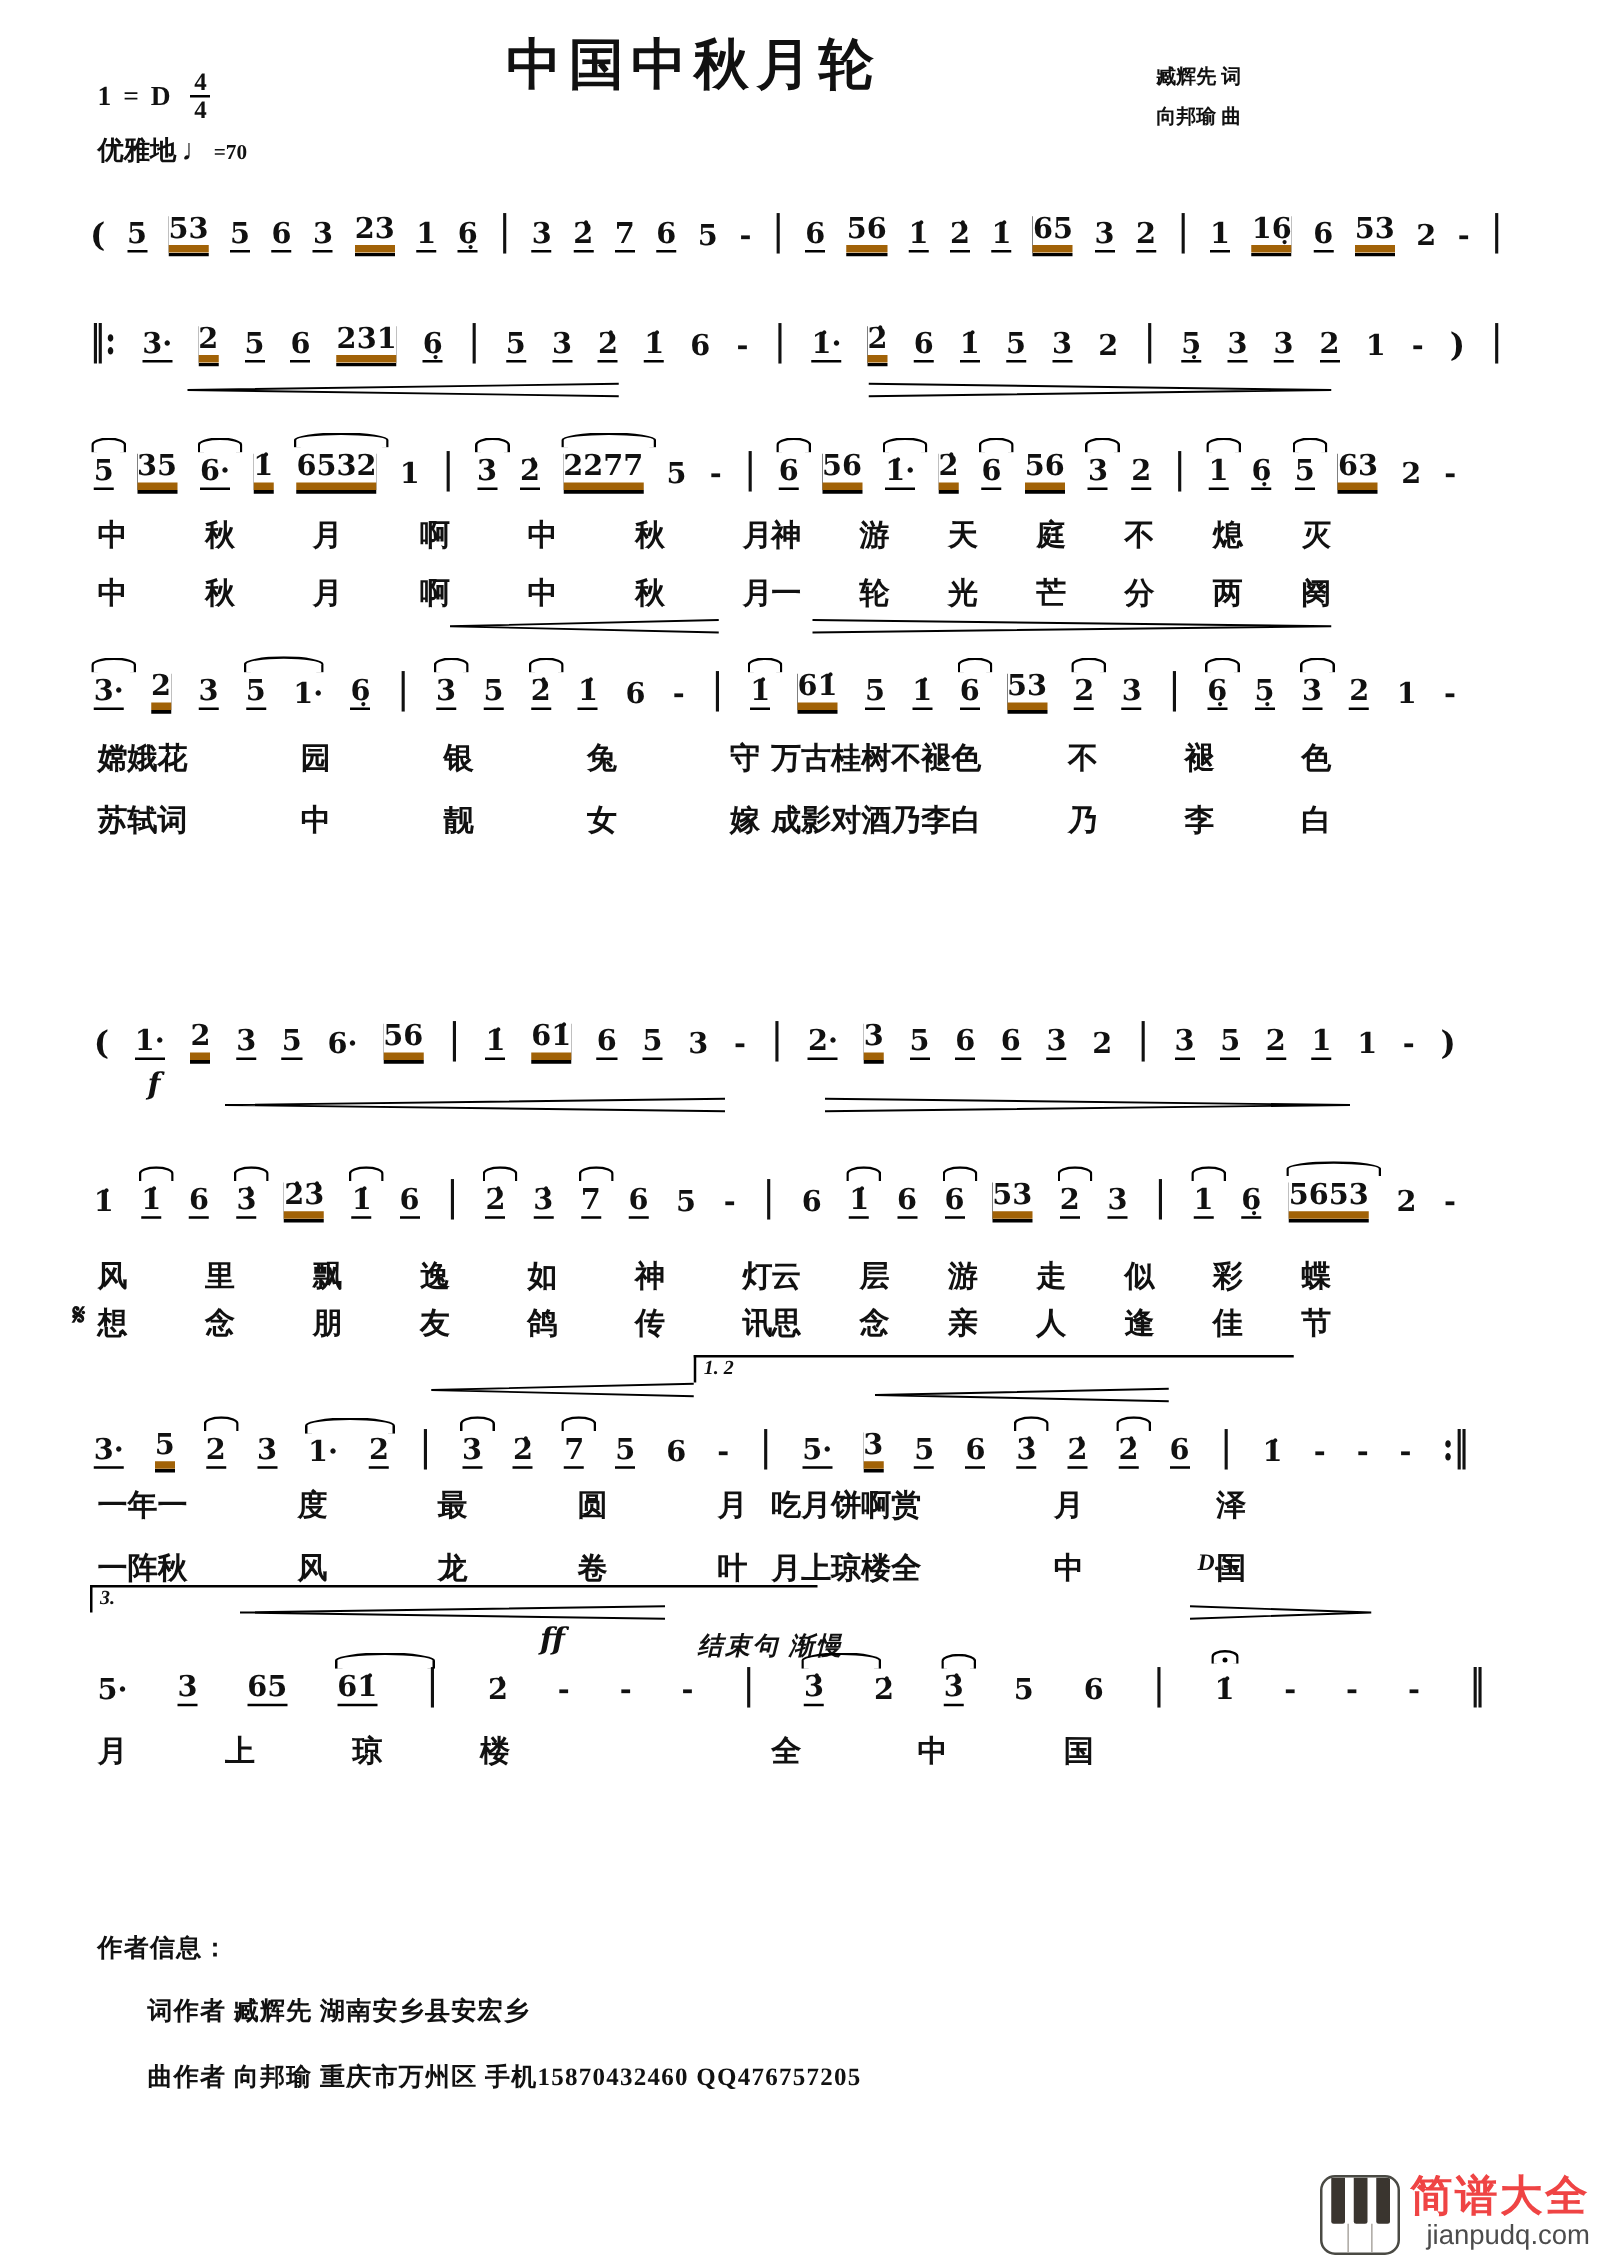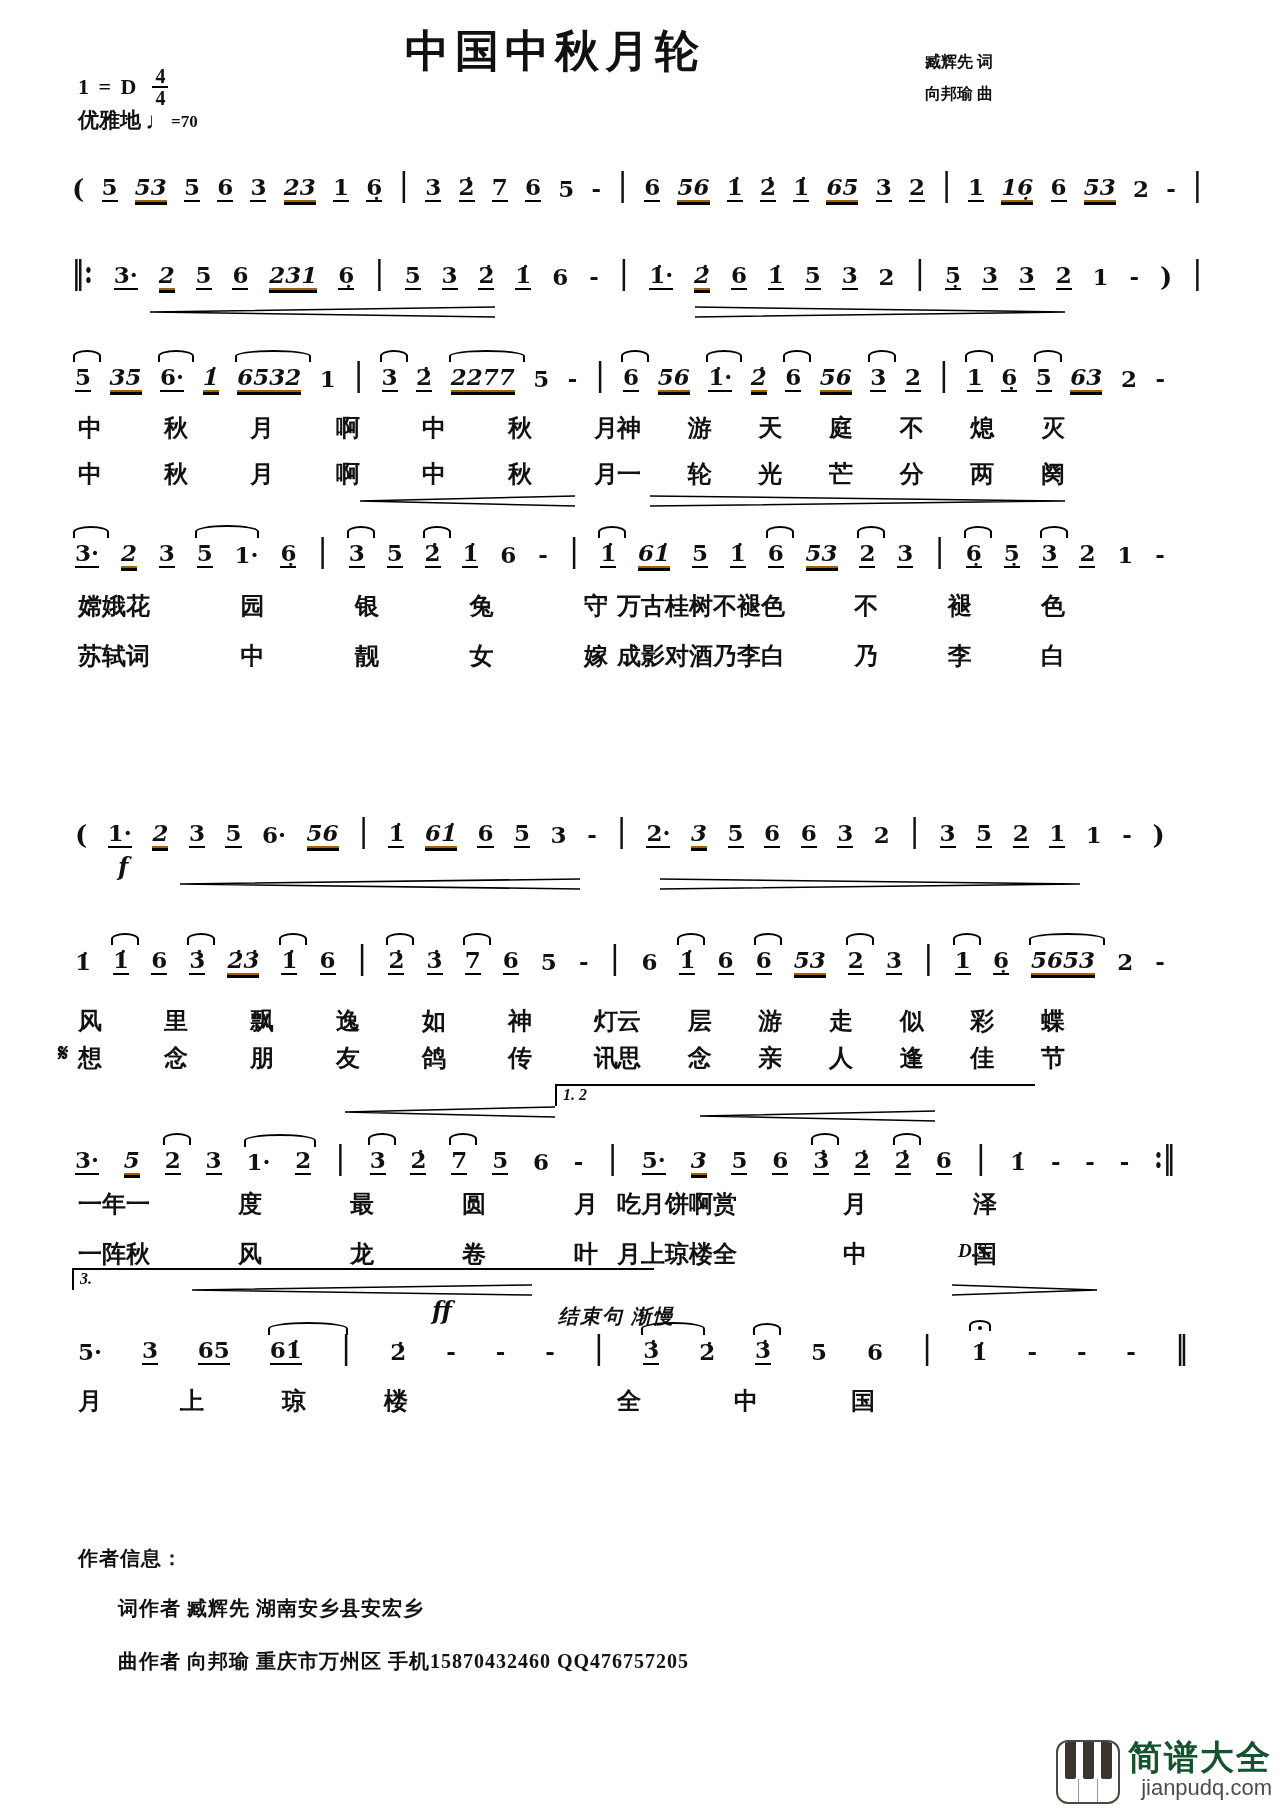--- a/index.html
+++ b/index.html
@@ -2,33 +2,33 @@
 <html><head>
 <meta charset="utf-8">
 <style>
   html,body{margin:0;padding:0;background:#ffffff;}
   body{width:1280px;height:1810px;position:relative;font-family:"Liberation Serif","DejaVu Serif",serif;color:#111;overflow:hidden;}
   .sheet{position:absolute;inset:0;}
 
   
   .title{position:absolute;top:22px;left:0;width:1110px;text-align:center;font-size:44px;font-weight:bold;letter-spacing:6px;}
   .credits{position:absolute;top:46px;left:925px;font-size:16px;font-weight:bold;line-height:32px;white-space:nowrap;}
-  .keyrow{position:absolute;top:66px;left:78px;font-size:22px;font-weight:bold;display:flex;align-items:center;}
+  .keyrow{position:absolute;top:56px;left:78px;font-size:22px;font-weight:bold;display:flex;align-items:center;}
   .keyrow .keysig{letter-spacing:2px;}
   .ts-frac{display:inline-flex;flex-direction:column;text-align:center;margin-left:14px;font-size:20px;line-height:20px;}
   .ts-top{border-bottom:2px solid #000;padding:0 3px;}
   .temporow{position:absolute;top:106px;left:78px;font-size:21px;font-weight:bold;display:flex;align-items:flex-start;}
   .temporow .notehead{font-size:24px;margin:2px 2px 0 4px;}
   .temporow .bpm{font-size:17px;margin-top:6px;}
 
   
   .music-line{position:absolute;display:flex;justify-content:space-between;align-items:flex-end;padding-top:20px;height:30px;}
   .tok{position:relative;font-family:"DejaVu Serif","Liberation Serif",serif;font-weight:bold;font-size:23px;line-height:26px;white-space:nowrap;}
   .tok.u1{border-bottom:2px solid #000;}
-  .tok.u2{border-bottom:2px solid #a16207;box-shadow:0 3px 0 #000;font-style:italic;}
+  .tok.u2{border-bottom:6px solid #a16207;box-shadow:0 3px 0 #000;}
   .tok.bar{font-size:24px;transform:scaleY(1.35);transform-origin:bottom;}
   .tok.paren{font-size:26px;}
   .tok.dash{letter-spacing:0;}
   .tok.s1::before{content:'';position:absolute;left:-2px;right:-10px;top:-14px;height:10px;border:2px solid #000;border-bottom:none;border-radius:100% 100% 0 0;}
   .tok.s2::before{content:'';position:absolute;left:-2px;right:-46px;top:-15px;height:11px;border:2px solid #000;border-bottom:none;border-radius:100% 100% 0 0;z-index:1;}
   .tok.fer::before{content:'';position:absolute;top:-19px;left:50%;transform:translateX(-50%);width:18px;height:9px;border:2px solid #000;border-bottom:none;border-radius:100% 100% 0 0;}
   .tok.fer::after{content:'';position:absolute;top:-13px;left:50%;transform:translateX(-50%);width:4px;height:4px;background:#000;border-radius:50%;}
 
   
   .lyric-row{position:absolute;left:78px;height:30px;}
@@ -49,21 +49,21 @@
   .footer-line{position:absolute;font-size:20px;font-weight:bold;letter-spacing:1px;}
 
   
   .wm{position:absolute;top:1740px;left:1056px;display:flex;align-items:flex-start;}
   .piano-icon{width:60px;height:60px;border:2px solid #4a4a44;border-radius:12px;background:#fff;position:relative;overflow:hidden;margin-right:8px;}
   .piano-icon .bk{position:absolute;top:0;width:11px;height:37px;background:#3a352f;border-radius:0 0 2px 2px;}
   .piano-icon .bk1{left:7px;} .piano-icon .bk2{left:25px;} .piano-icon .bk3{left:43px;}
   .piano-icon .wl{position:absolute;top:37px;bottom:0;width:1px;background:#9a958e;}
   .piano-icon .wl1{left:20px;} .piano-icon .wl2{left:39px;}
   .wm-text{display:flex;flex-direction:column;line-height:1;}
-  .wm-name{font-size:34px;font-weight:bold;color:#14532d;letter-spacing:2px;font-family:"Liberation Sans",sans-serif;}
+  .wm-name{font-size:34px;font-weight:bold;color:#ef4444;letter-spacing:2px;font-family:"Liberation Sans",sans-serif;}
   .wm-url{font-size:22px;color:#4c4c4c;margin-top:3px;align-self:flex-end;font-family:"Liberation Sans",sans-serif;}
 </style>
 </head>
 <body>
 
 <div class="sheet">
 
   <div class="title">中国中秋月轮</div>
 
   <div class="credits">

